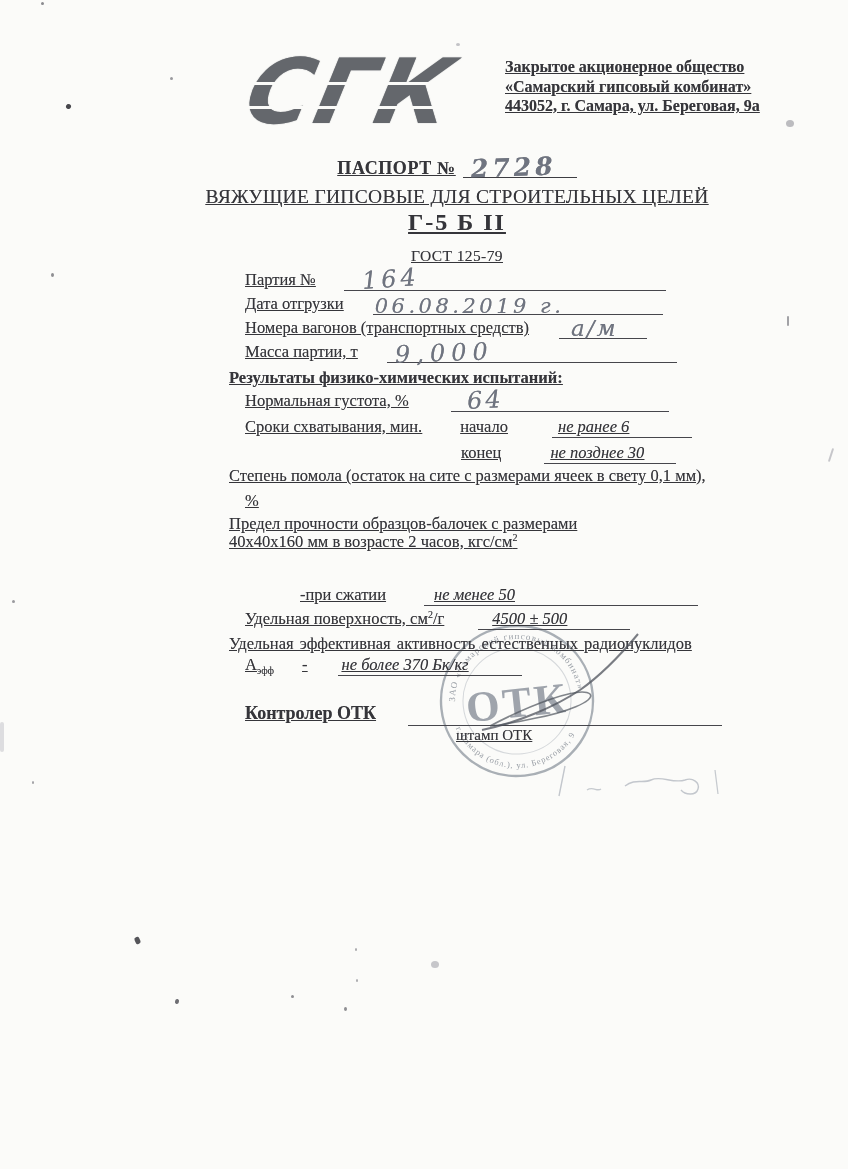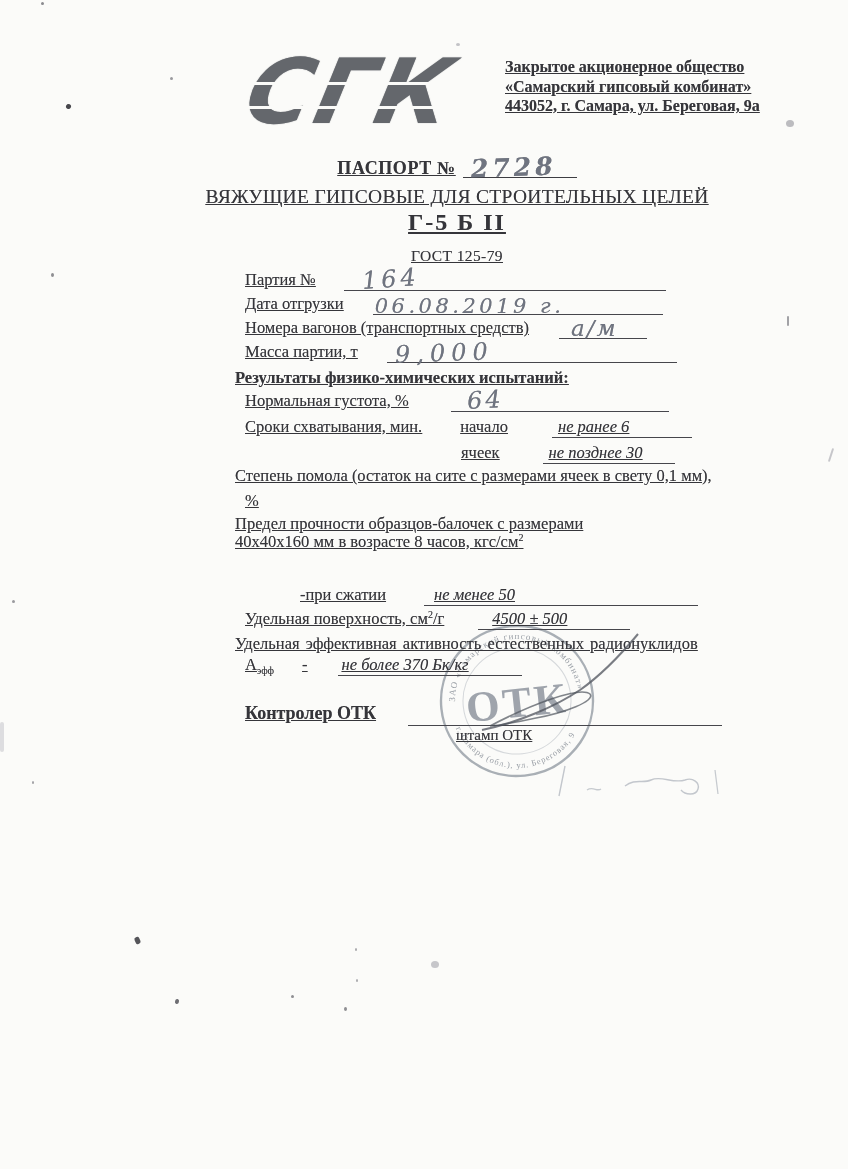--- a/index.html
+++ b/index.html
@@ -29,21 +29,21 @@
   .t-passport{top:154px;font-size:18px;font-weight:bold;letter-spacing:.6px;}
   .pass-line{display:inline-block;width:114px;height:23px;border-bottom:1.6px solid #3d3d42;
     margin-left:7px;position:relative;vertical-align:-4px;}
   .t-product{top:186px;font-size:19.5px;letter-spacing:.3px;}
   .t-grade{top:209px;font-size:24px;font-weight:bold;letter-spacing:2px;}
   .t-gost{top:247px;font-size:15.5px;letter-spacing:.4px;}
 
   
   .row{position:absolute;left:245px;display:flex;align-items:center;height:22px;
     font-size:16.5px;white-space:nowrap;z-index:2;gap:24px;}
-  .txt{position:absolute;left:235px;font-size:16.5px;white-space:nowrap;z-index:2;}
+  .txt{position:absolute;left:229px;font-size:16.5px;white-space:nowrap;z-index:2;}
   .fill{display:inline-flex;align-items:flex-end;border-bottom:1.3px solid #46464c;
     height:100%;position:relative;box-sizing:border-box;}
   .sp{display:inline-block;height:100%;}
   .mid{margin-left:14px;}
   .preval{font-style:italic;}
   .hw{
     position:absolute;font-family:"DejaVu Serif",serif;font-style:italic;
     color:#6f7480;white-space:nowrap;line-height:1;
   }
   .bold{font-weight:bold;}
@@ -137,33 +137,33 @@
   </div>
 
   <div class="row doc-text" style="top:416px">
     <span>Сроки схватывания, мин.</span>
     <span class="mid">начало</span>
     <span class="fill preval" style="width:140px;margin-left:20px;padding-left:6px">не ранее 6</span>
   </div>
 
   <div class="row doc-text" style="top:442px">
     <span class="sp" style="width:178px"></span>
-    <span class="mid">ячеек</span>
+    <span class="mid">конец</span>
     <span class="fill preval" style="width:132px;margin-left:19px;padding-left:6px">не позднее 30</span>
   </div>
 
   <div class="txt doc-text" style="top:466px">Степень помола (остаток на сите с размерами ячеек в свету 0,1 мм),</div>
 
   <div class="row doc-text" style="top:490px">
     <span>%</span>
   </div>
 
   <div class="txt doc-text" style="top:514px">Предел прочности образцов-балочек с размерами</div>
   <div class="txt doc-text" style="top:532px">
-    <span>40х40х160 мм в возрасте 8 часов, кгс/см</span><sup>2</sup>
+    <span>40х40х160 мм в возрасте 2 часов, кгс/см</span><sup>2</sup>
   </div>
 
 
   <div class="row doc-text" style="top:584px;left:300px">
     <span>-при сжатии</span>
     <span class="fill preval" style="width:274px;margin-left:14px;padding-left:10px">не менее 50</span>
   </div>
 
   <div class="row doc-text" style="top:608px">
     <span><span>Удельная поверхность, см</span><sup>2</sup><span>/г</span></span>

